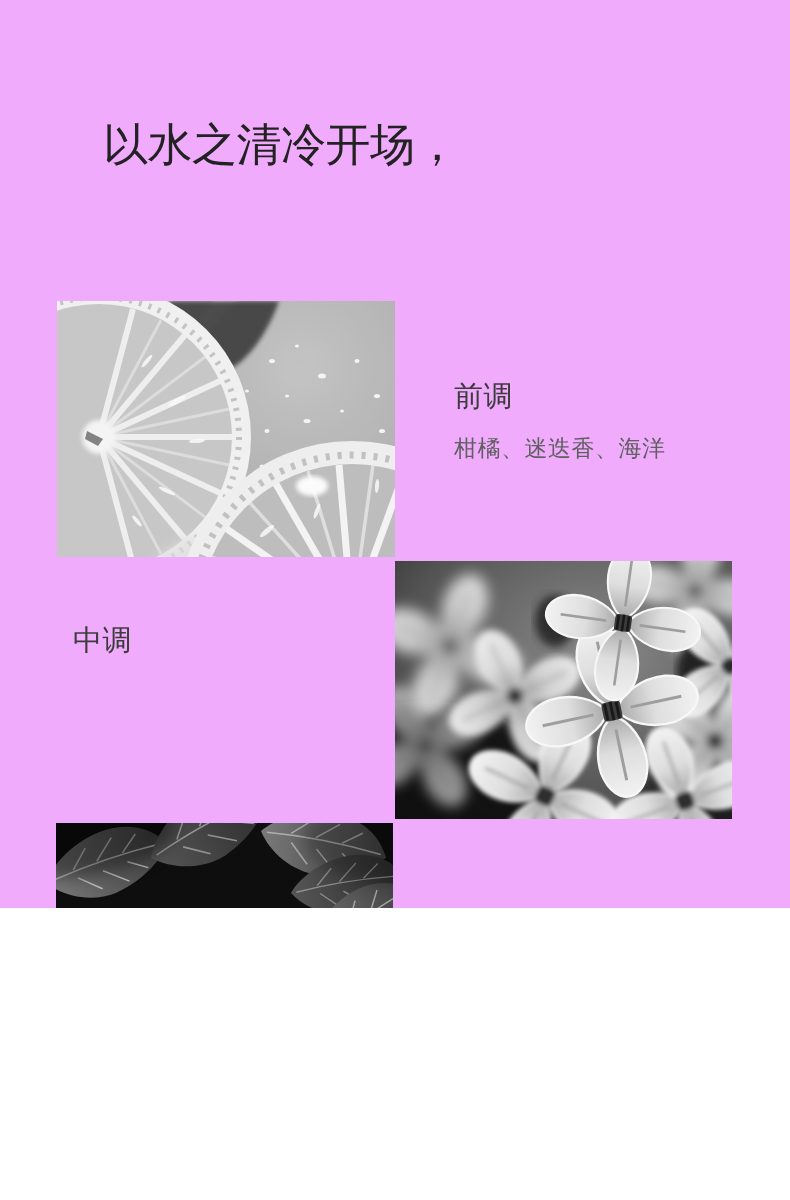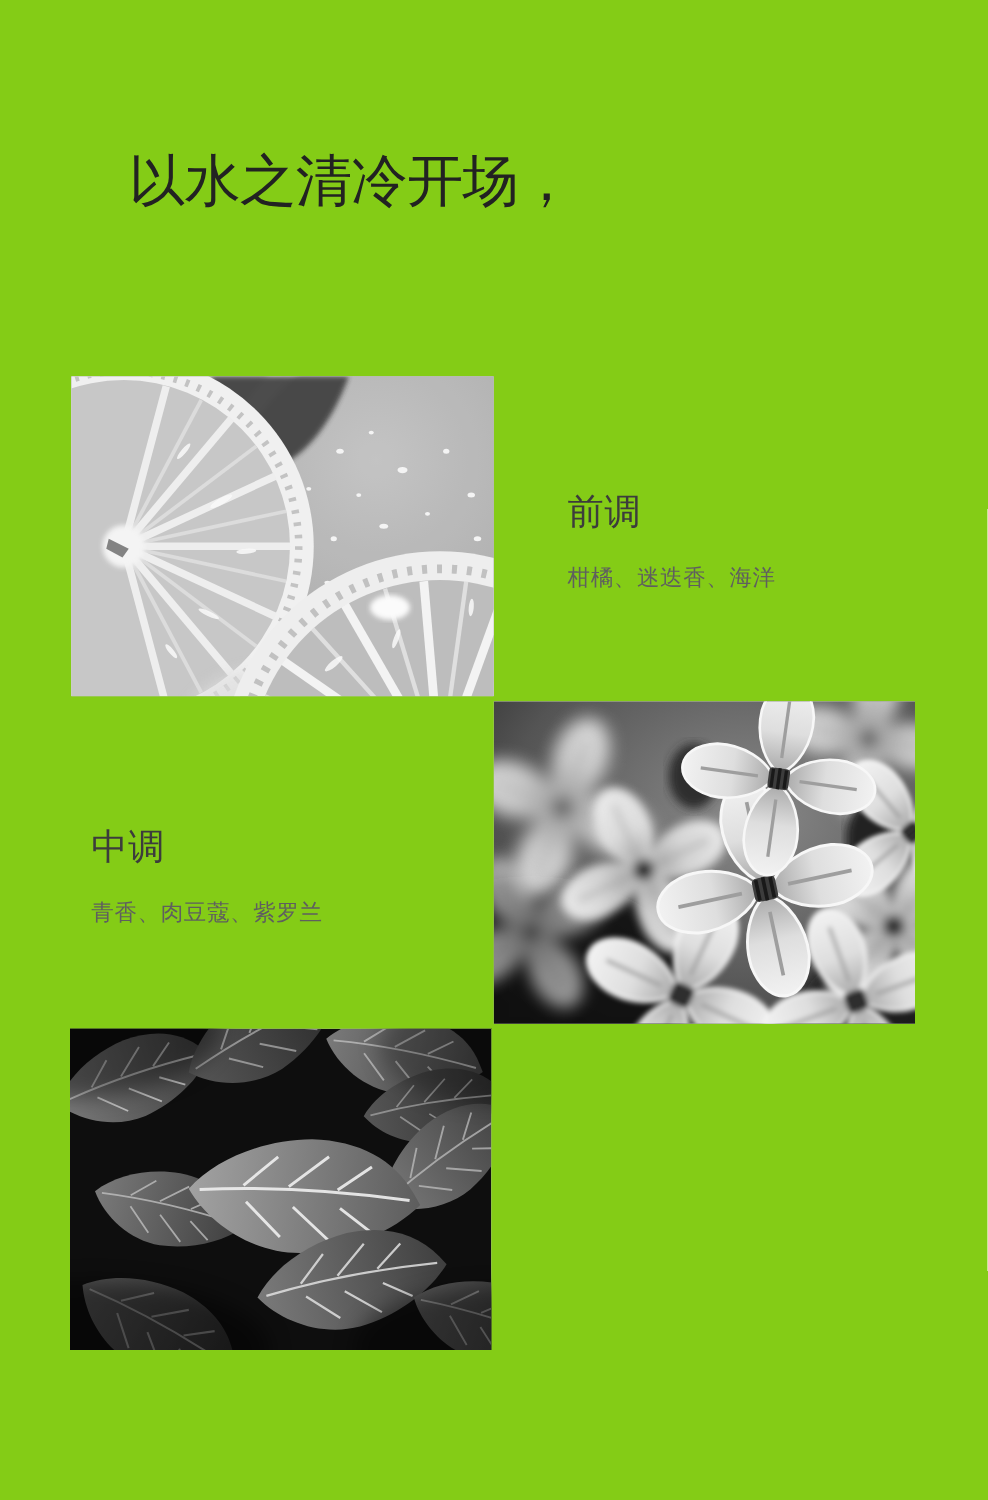--- a/index.html
+++ b/index.html
@@ -1,35 +1,35 @@
 <!DOCTYPE html>
 <html><head>
 <meta charset="utf-8">
 <style>
   html,body{margin:0;padding:0;background:#ffffff;}
   .canvas{
-    position:relative;width:790px;height:1200px;background:#84cc16;overflow:hidden;
+    position:relative;width:790px;height:908px;background:#f0abfc;overflow:hidden;
     font-family:"Liberation Sans","DejaVu Sans",sans-serif;
   }
   .heading{
     position:absolute;left:103px;top:111px;margin:0;
     font-size:45px;font-weight:400;color:#222222;line-height:67px;letter-spacing:-0.5px;
   }
   .heading .hl{display:block;white-space:nowrap;}
   figure.img{position:absolute;margin:0;padding:0;overflow:hidden;background:#bcbcbc;}
   figure.img svg{display:block;width:100%;height:100%;}
   .img-citrus{left:57px;top:301px;width:338px;height:256px;}
   .img-lilac{left:395px;top:561px;width:337px;height:258px;}
   .img-leaves{left:56px;top:823px;width:337px;height:257px;}
   .note-text{position:absolute;}
-  .nt1{left:454px;top:394px;}
-  .nt2{left:73px;top:662px;}
+  .nt1{left:454px;top:380px;}
+  .nt2{left:73px;top:624px;}
   .nt3{left:453px;top:903px;}
   .note-label{font-size:29px;line-height:32px;color:#3c3c3c;letter-spacing:0.5px;margin:0 0 24px 0;white-space:nowrap;}
-  .note-ingredients{font-size:18px;line-height:24px;color:#5f5f5f;letter-spacing:0.5px;white-space:nowrap;}
+  .note-ingredients{font-size:23px;line-height:24px;color:#5f5f5f;letter-spacing:0.5px;white-space:nowrap;}
 </style>
 </head>
 <body>
 
 <main class="canvas">
 
   <h1 class="heading">
       <span class="hl">以水之清冷开场，</span>
     </h1>
 
@@ -145,21 +145,20 @@
     </svg>
   </figure>
 
   <div class="note-text nt1">
     <div class="note-label">前调</div>
     <div class="note-ingredients">柑橘、迷迭香、海洋</div>
   </div>
 
   <div class="note-text nt2">
     <div class="note-label">中调</div>
-    <div class="note-ingredients">青香、肉豆蔻、紫罗兰</div>
   </div>
 
   <figure class="img img-lilac">
     <svg viewBox="0 0 337 258" xmlns="http://www.w3.org/2000/svg">
       <defs>
         <radialGradient id="lbg" cx="0.6" cy="0.35" r="0.95">
           <stop offset="0" stop-color="#8a8a8a"></stop>
             <stop offset="0.6" stop-color="#545454"></stop>
             <stop offset="1" stop-color="#1e1e1e"></stop>
         </radialGradient>

